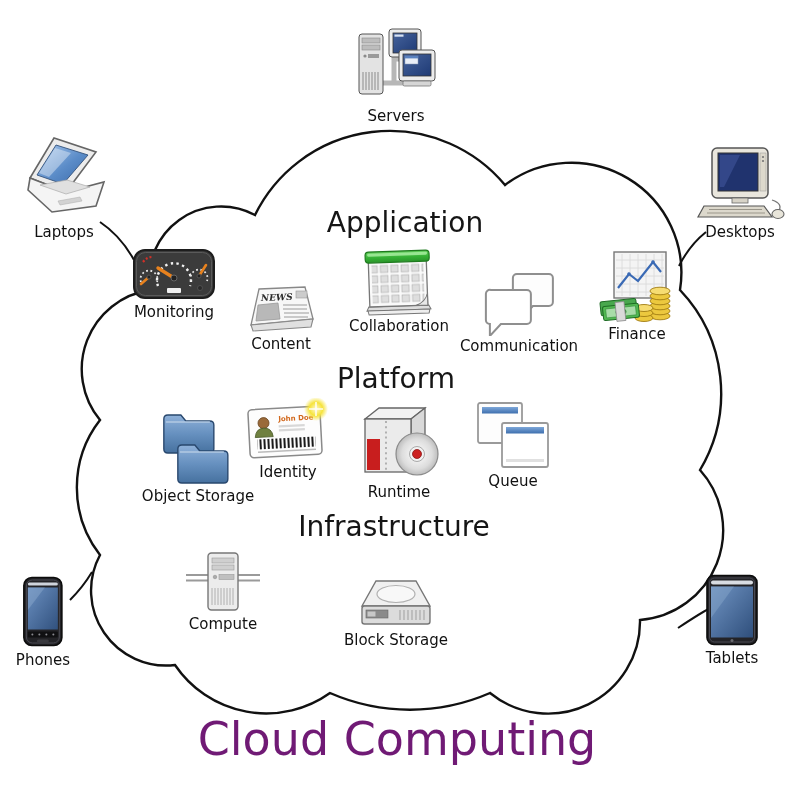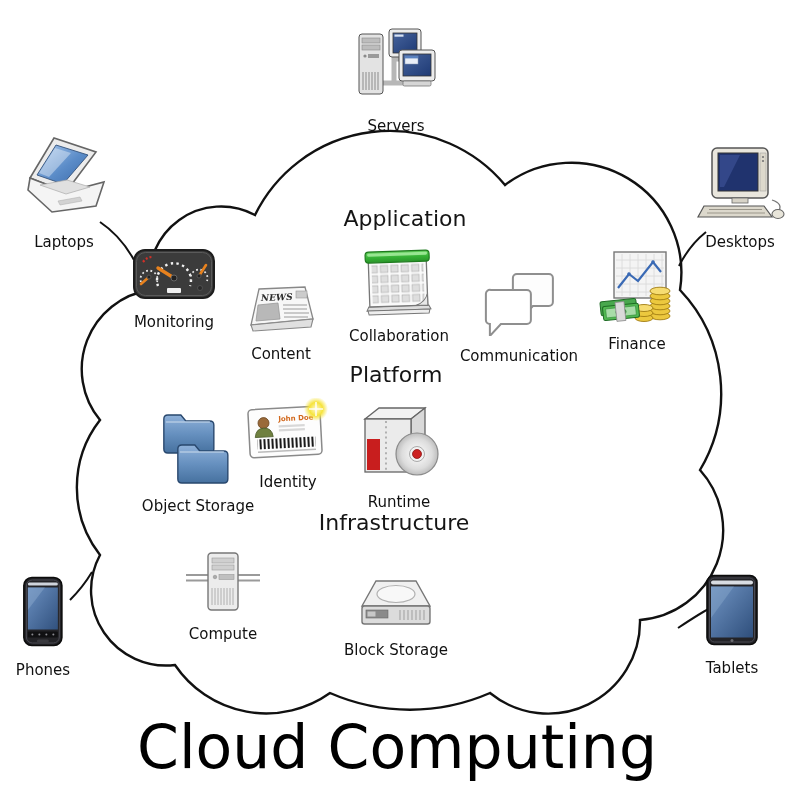--- a/index.html
+++ b/index.html
@@ -1,23 +1,23 @@
 <!DOCTYPE html>
 <html><head>
 <meta charset="utf-8">
 <style>
   html,body{margin:0;padding:0;background:#fff;}
   .stage{position:relative;width:800px;height:800px;background:#ffffff;overflow:hidden;
          font-family:"DejaVu Sans","Liberation Sans",sans-serif;color:#111;}
   .cloud-svg{position:absolute;left:0;top:0;}
   .node{position:absolute;display:flex;flex-direction:column;align-items:center;gap:2px;
         transform:translateX(-50%);}
-  .lbl{font-size:15px;line-height:1.1;color:#111;white-space:nowrap;margin-top:10px;}
-  .heading{position:absolute;transform:translateX(-50%);font-size:22px;color:#151515;white-space:nowrap;}
-  .main-title{position:absolute;transform:translateX(-50%);font-size:60px;color:#000000;white-space:nowrap;}
+  .lbl{font-size:15px;line-height:1.1;color:#111;white-space:nowrap;}
+  .heading{position:absolute;transform:translateX(-50%);font-size:28px;color:#151515;white-space:nowrap;}
+  .main-title{position:absolute;transform:translateX(-50%);font-size:46px;color:#701a75;white-space:nowrap;}
 </style>
 </head>
 <body>
 
 <div class="stage">
 
   <svg class="cloud-svg" width="800" height="800" viewBox="0 0 800 800">
     <path d="M255 215 A150 150 0 0 1 505 185 A110 110 0 0 1 680 290 A150 150 0 0 1 700 470
          A90 90 0 0 1 640 620 A92 92 0 0 1 490 693 A200 200 0 0 1 330 693
          A110 110 0 0 1 175 665 A75 75 0 0 1 100 555 A110 110 0 0 1 100 420
@@ -294,20 +294,36 @@
       <rect x="10" y="15" width="46" height="53" fill="#ebebeb" stroke="#666" stroke-width="1.3"></rect>
       <rect x="12" y="35" width="13" height="31" fill="#c81e1e"></rect>
       <path d="M31 17 v49" stroke="#8a8a8a" stroke-width="1.2" stroke-dasharray="2 3.2"></path>
       <circle cx="62" cy="50" r="21" fill="url(#gcd)" stroke="#8a8a8a" stroke-width="1.2"></circle>
       <circle cx="62" cy="50" r="7.5" fill="#f2f2f2" stroke="#aaaaaa" stroke-width="1"></circle>
       <circle cx="62" cy="50" r="4.5" fill="#cc2020" stroke="#8a1515" stroke-width="0.8"></circle>
     </svg>
     <span class="lbl">Runtime</span>
   </div>
 
+  <div class="node" style="left:513px;top:399px">
+    <svg width="78" height="72" viewBox="0 0 78 72">
+      <defs>
+        <linearGradient id="gtit" x1="0" y1="0" x2="0" y2="1">
+          <stop offset="0" stop-color="#7da7d9"></stop>
+            <stop offset="1" stop-color="#3e6fae"></stop>
+        </linearGradient>
+      </defs>
+      <rect x="4" y="4" width="44" height="40" rx="2" fill="#fdfdfd" stroke="#9a9a9a" stroke-width="1.8"></rect>
+      <rect x="8" y="8" width="36" height="6.5" fill="url(#gtit)"></rect>
+      <rect x="28" y="24" width="46" height="44" rx="2" fill="#ffffff" stroke="#9a9a9a" stroke-width="1.8"></rect>
+      <rect x="32" y="28" width="38" height="6.5" fill="url(#gtit)"></rect>
+      <rect x="32" y="60" width="38" height="3" fill="#e0e0e0"></rect>
+    </svg>
+    <span class="lbl">Queue</span>
+  </div>
 
 
   <div class="node" style="left:223px;top:550px">
     <svg width="78" height="64" viewBox="0 0 78 64">
       <path d="M2 25 h22 M2 30.5 h22 M54 25 h22 M54 30.5 h22" stroke="#9a9a9a" stroke-width="1.8"></path>
       <rect x="24" y="3" width="30" height="57" rx="3.5" fill="#ececec" stroke="#777" stroke-width="1.4"></rect>
       <rect x="28" y="8" width="22" height="5" fill="#cfcfcf" stroke="#9a9a9a" stroke-width="0.6"></rect>
       <rect x="28" y="15" width="22" height="5" fill="#cfcfcf" stroke="#9a9a9a" stroke-width="0.6"></rect>
       <circle cx="31" cy="27" r="1.8" fill="#aaaaaa" stroke="#888" stroke-width="0.5"></circle>
       <rect x="35" y="24.5" width="15" height="5" fill="#c0c0c0" stroke="#9a9a9a" stroke-width="0.6"></rect>

